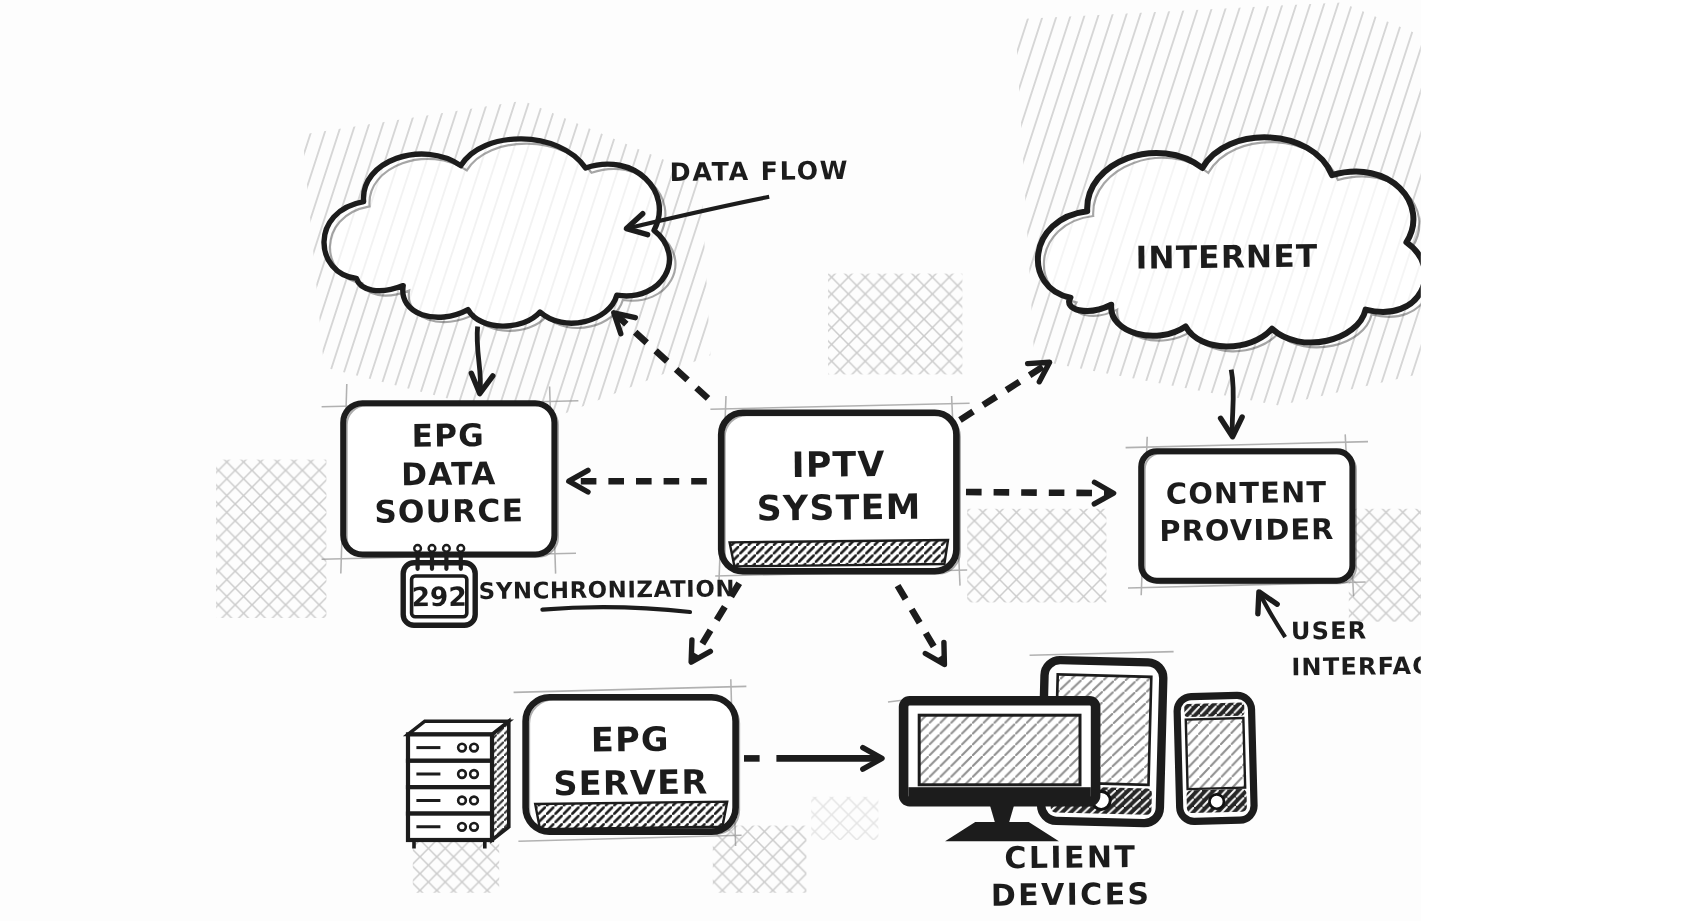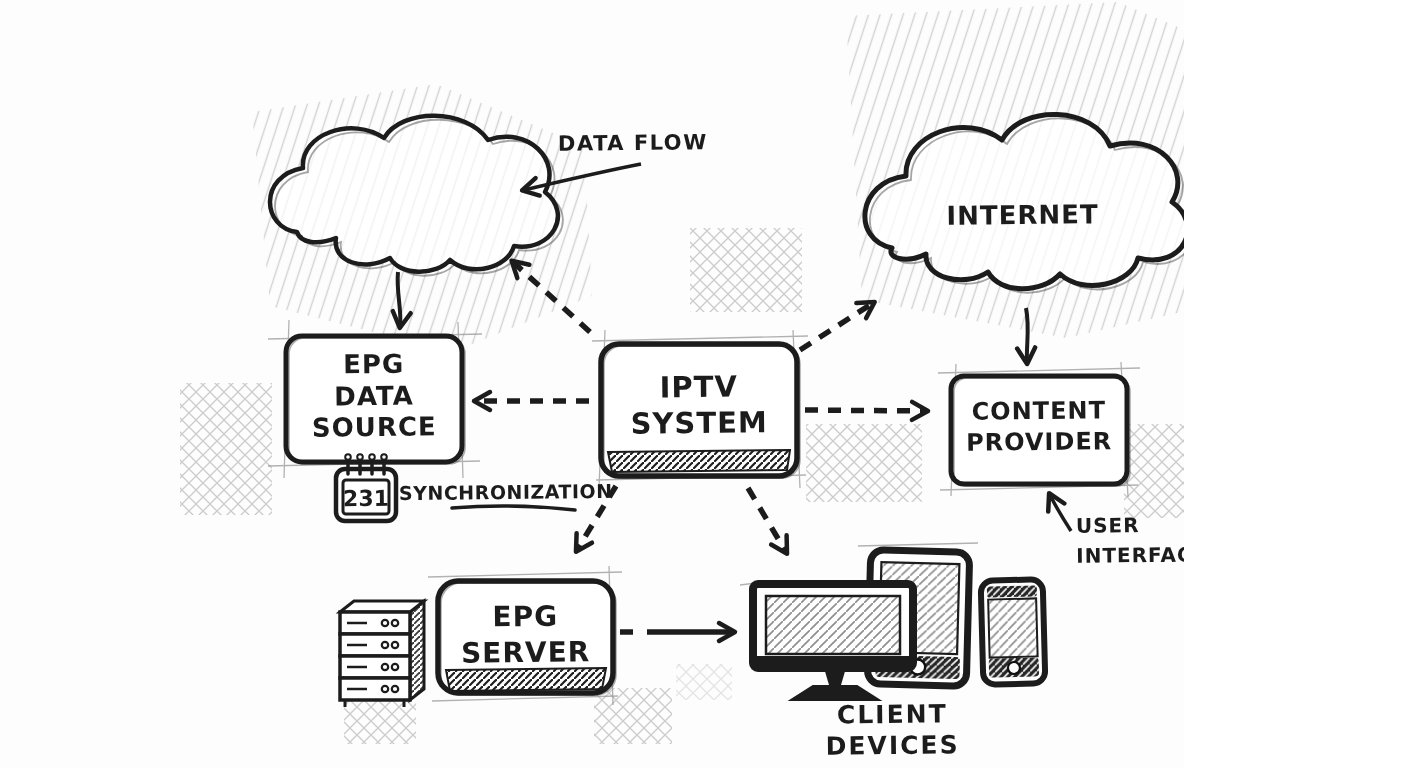--- a/index.html
+++ b/index.html
@@ -226,20 +226,20 @@
 SYSTEM</div>
 
 <div class="lbl center" style="left:951px;top:396px;width:176px;font-size:24px;line-height:1.3;">CONTENT
 PROVIDER</div>
 
 <div class="lbl center" style="left:438px;top:599px;width:175px;font-size:28px;line-height:1.28;">EPG
 SERVER</div>
 
 <div class="lbl nowrap" style="left:399px;top:481px;font-size:19px;letter-spacing:0.5px;">SYNCHRONIZATION</div>
 
-<div class="lbl center" style="left:337px;top:485px;width:58px;font-size:22px;letter-spacing:0;">231</div>
+<div class="lbl center" style="left:337px;top:485px;width:58px;font-size:22px;letter-spacing:0;">292</div>
 
 <div class="lbl" style="left:1076px;top:510px;width:150px;font-size:20px;line-height:1.5;">USER
 INTERFACE</div>
 
 <div class="lbl center" style="left:765px;top:699px;width:255px;font-size:25px;letter-spacing:2px;">CLIENT DEVICES</div>
 
 </div>
 
 </body></html>

